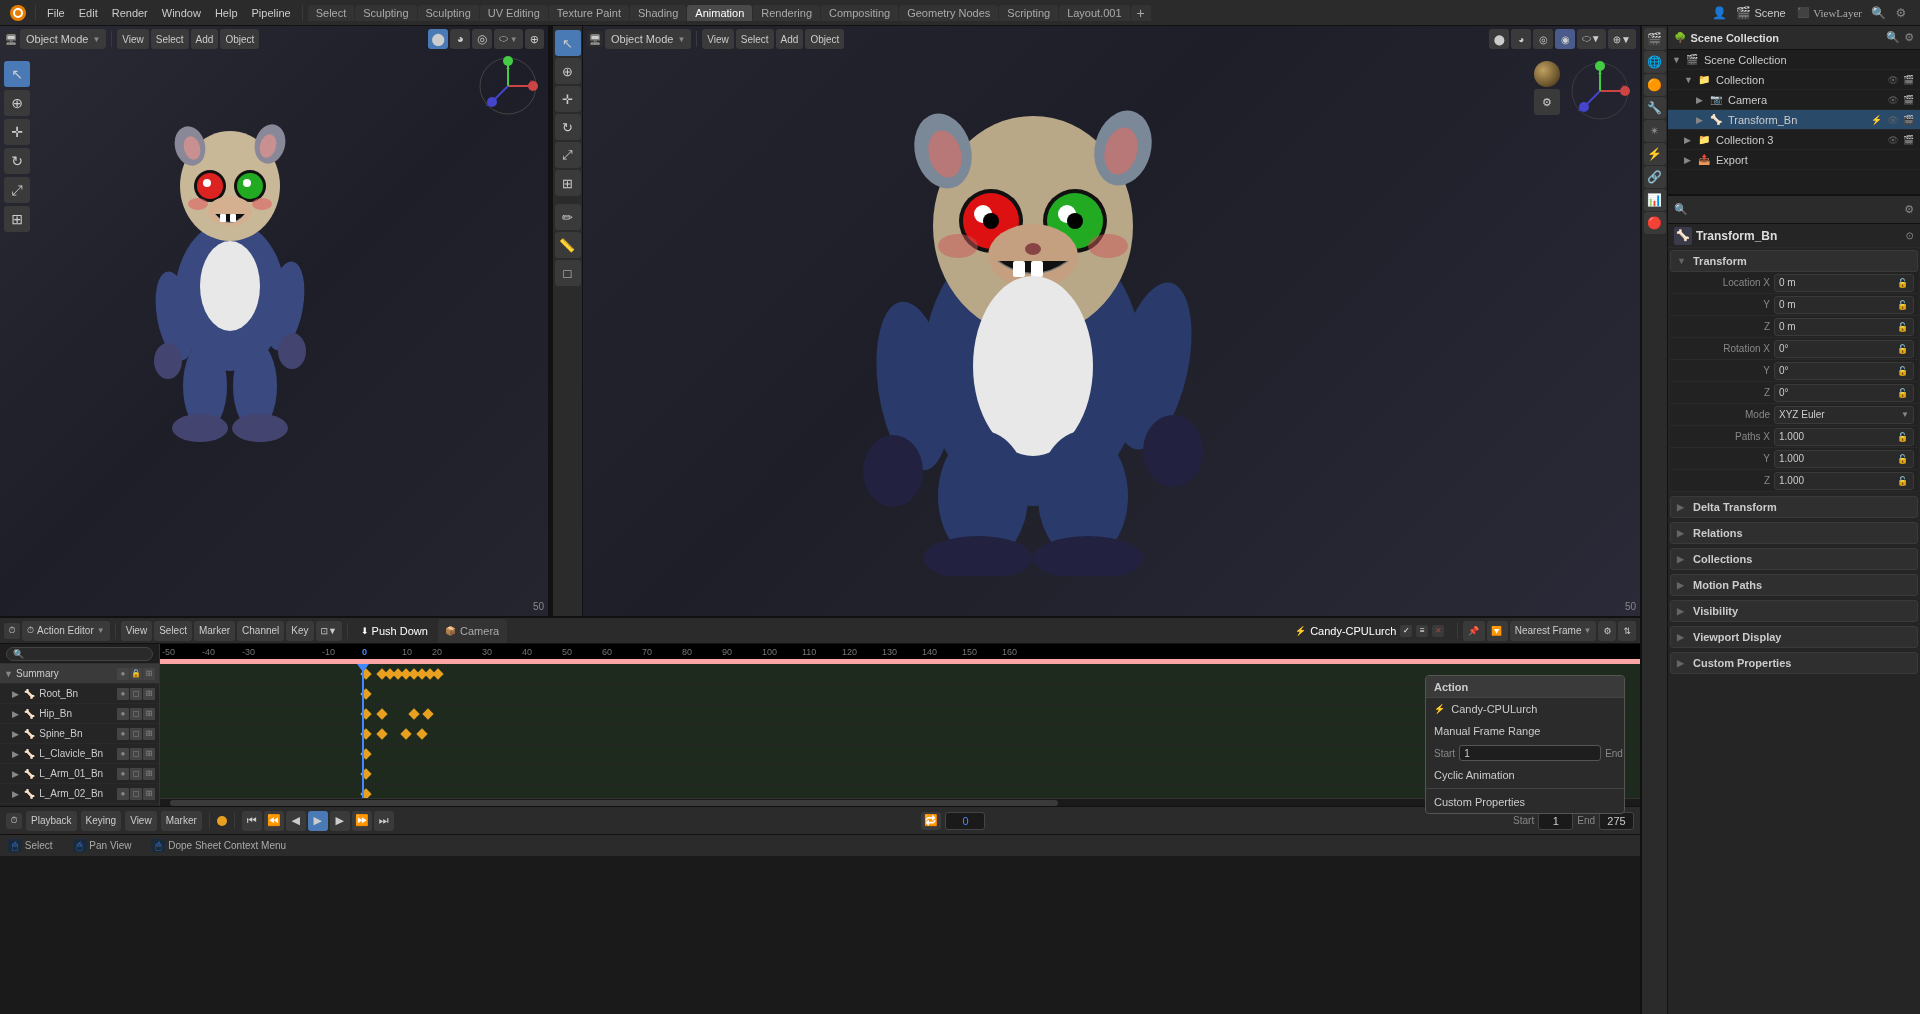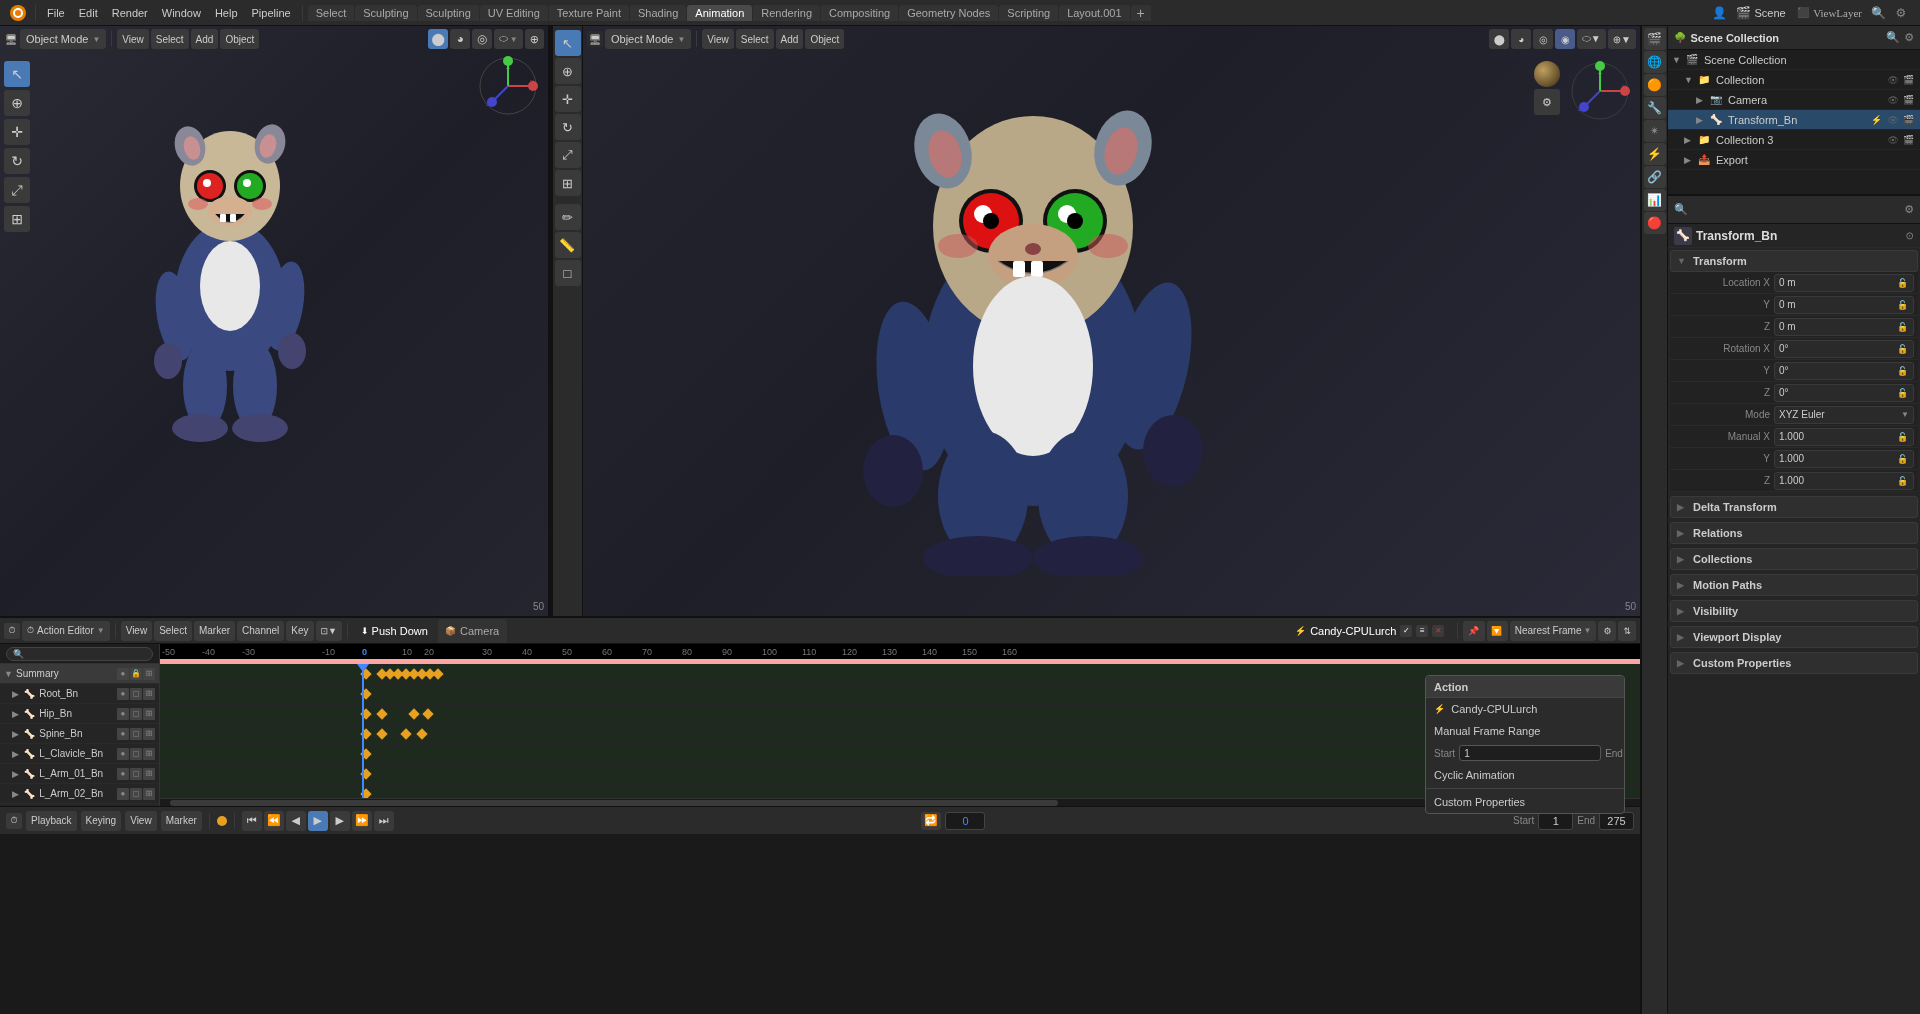--- a/index.html
+++ b/index.html
@@ -952,21 +952,21 @@
 
           <div class="timeline-ruler" style="position:relative;overflow:hidden;">
 
             <span class="frame-num" style="left:2px;">-50</span>
             <span class="frame-num" style="left:42px;">-40</span>
             <span class="frame-num" style="left:82px;">-30</span>
             <span class="frame-num" style="left:122px;margin-top:40px;">-20</span>
             <span class="frame-num" style="left:162px;">-10</span>
             <span class="frame-num" style="left:202px;color:#4488ff;font-weight:bold;">0</span>
             <span class="frame-num" style="left:242px;">10</span>
-            <span class="frame-num" style="left:264px;">20</span>
+            <span class="frame-num" style="left:272px;">20</span>
             <span class="frame-num" style="left:322px;">30</span>
             <span class="frame-num" style="left:362px;">40</span>
             <span class="frame-num" style="left:402px;">50</span>
             <span class="frame-num" style="left:442px;">60</span>
             <span class="frame-num" style="left:482px;">70</span>
             <span class="frame-num" style="left:522px;">80</span>
             <span class="frame-num" style="left:562px;">90</span>
             <span class="frame-num" style="left:602px;">100</span>
             <span class="frame-num" style="left:642px;">110</span>
             <span class="frame-num" style="left:682px;">120</span>
@@ -1055,20 +1055,34 @@
 
       <div style="width:40px;height:18px;background:#1a1a1a;border:1px solid #444;border-radius:3px;display:flex;align-items:center;justify-content:center;font-size:11px;color:#4488ff;cursor:pointer;">0</div>
       <div class="spacer" style="flex:1;"></div>
 
       <div style="font-size:10px;color:#888;">Start</div>
       <div style="width:35px;height:18px;background:#1a1a1a;border:1px solid #444;border-radius:3px;display:flex;align-items:center;justify-content:center;font-size:11px;color:#ccc;cursor:pointer;">1</div>
       <div style="font-size:10px;color:#888;">End</div>
       <div style="width:35px;height:18px;background:#1a1a1a;border:1px solid #444;border-radius:3px;display:flex;align-items:center;justify-content:center;font-size:11px;color:#ccc;cursor:pointer;">275</div>
     </div>
 
+    <div class="status-bar">
+      <span>
+        <span style="color:#4488ff;background:#1a2a3a;padding:1px 4px;border-radius:2px;font-size:10px;">🖱</span>
+        <span>Select</span>
+      </span>
+      <span>
+        <span style="color:#4488ff;background:#1a2a3a;padding:1px 4px;border-radius:2px;font-size:10px;">🖱</span>
+        <span>Pan View</span>
+      </span>
+      <span>
+        <span style="color:#4488ff;background:#1a2a3a;padding:1px 4px;border-radius:2px;font-size:10px;">🖱</span>
+        <span>Dope Sheet Context Menu</span>
+      </span>
+    </div>
   </div>
 
   <div class="right-panel" style="width:280px;display:flex;flex-direction:row;">
 
     <div style="width:26px;background:#2b2b2b;display:flex;flex-direction:column;align-items:center;padding:2px 0;gap:1px;border-right:1px solid #111;">
       <div class="prop-icon-btn" style="font-size:12px;color:#e0e040;">🎬</div>
       <div class="prop-icon-btn" style="font-size:12px;color:#4488cc;">🌐</div>
       <div class="prop-icon-btn active" style="font-size:12px;">🟠</div>
       <div class="prop-icon-btn" style="font-size:12px;">🔧</div>
       <div class="prop-icon-btn" style="font-size:12px;">✴</div>
@@ -1222,21 +1236,21 @@
 
               <div class="prop-field">
                 <span class="prop-label">Mode</span>
                 <div class="prop-value" style="justify-content:space-between;">
                   <span>XYZ Euler</span>
                   <span class="dd-arrow">▼</span>
                 </div>
               </div>
 
               <div class="prop-field">
-                <span class="prop-label">Manual X</span>
+                <span class="prop-label">Paths X</span>
                 <div class="prop-value">
                   <span>1.000</span>
                   <div style="font-size:9px;color:#555;cursor:pointer;">🔓</div>
                 </div>
               </div>
 
               <div class="prop-field">
                 <span class="prop-label">Y</span>
                 <div class="prop-value">
                   <span>1.000</span>

